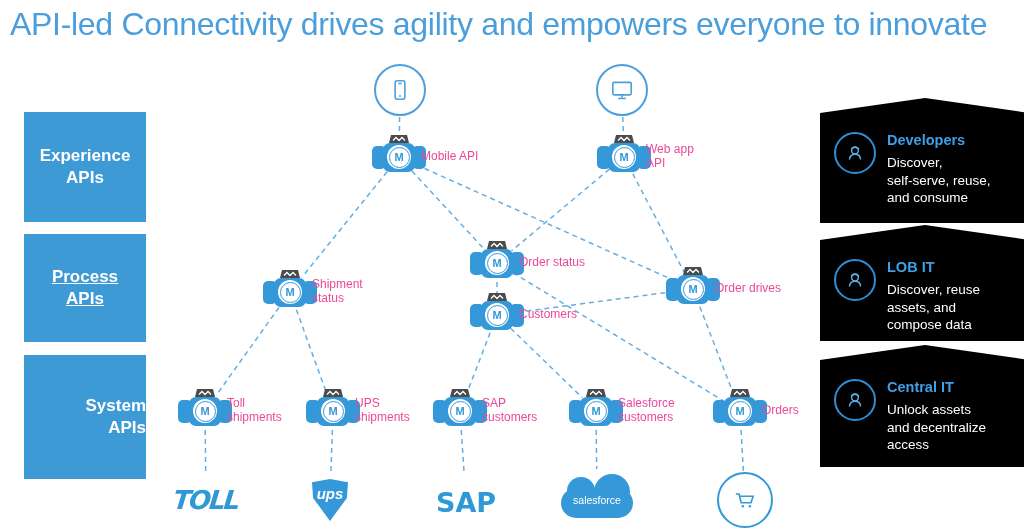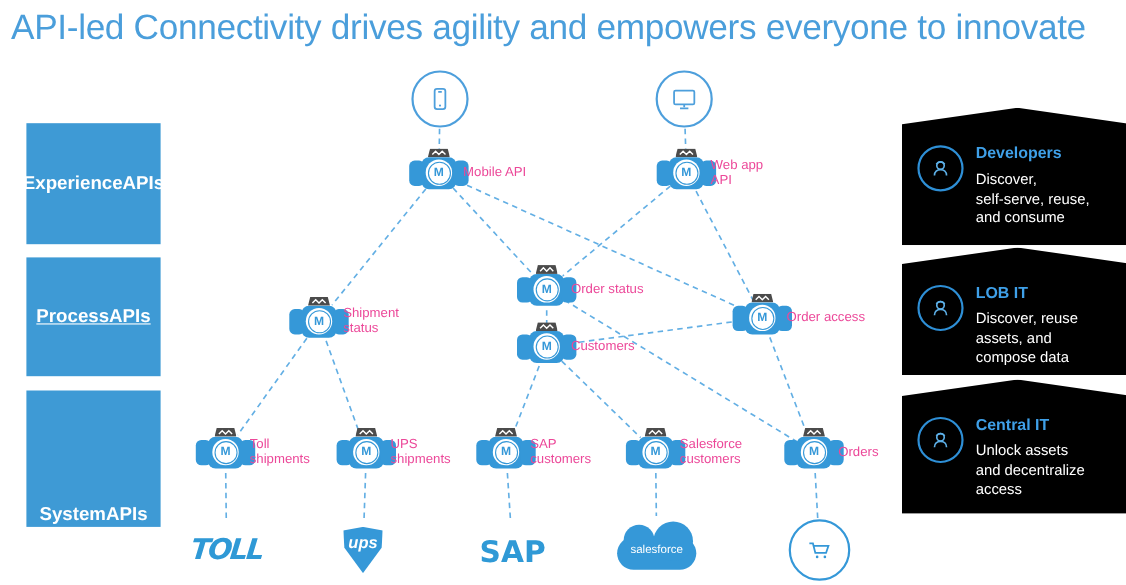--- a/index.html
+++ b/index.html
@@ -4,21 +4,21 @@
 <style>
   html,body{margin:0;padding:0;background:#fff;}
   .stage{position:relative;width:1024px;height:532px;background:#fff;overflow:hidden;
          font-family:"Liberation Sans",sans-serif;}
   .title{position:absolute;left:10px;top:6px;font-size:32px;color:#4a9edb;letter-spacing:-0.3px;white-space:nowrap;}
   #edges{position:absolute;left:0;top:0;width:1024px;height:532px;}
   #edges line{stroke:#63afe4;stroke-width:1.5;stroke-dasharray:5 4;}
 
   
   .layer-box{position:absolute;left:24px;width:122px;background:#3e9ad5;color:#fff;
-             display:flex;flex-direction:row;align-items:center;justify-content:center;
+             display:flex;flex-direction:column;align-items:center;justify-content:center;
              font-size:17px;font-weight:bold;line-height:1.3;text-align:center;}
 
   
   .device{position:absolute;width:48px;height:48px;border:2px solid #4d9fdc;border-radius:50%;
           transform:translate(-50%,-50%);display:flex;align-items:center;justify-content:center;background:#fff;}
 
   
   .mule-node{position:absolute;width:56px;height:32px;transform:translate(-50%,-50%);}
   .cap{position:absolute;left:50%;top:-6px;transform:translateX(-50%);width:20px;height:8px;
        background:#4b4b4b;clip-path:polygon(10% 0,90% 0,100% 100%,0 100%);
@@ -195,21 +195,21 @@
         <div class="nbody"></div>
         <div class="cap">
           <svg width="14" height="6" viewBox="0 0 14 6" fill="none" stroke="#fff" stroke-width="1.3">
             <path d="M1 4.5 L4 1.5 L7 4.5 L10 1.5 L13 4.5"></path>
           </svg>
         </div>
         <div class="mcircle">
           <span>M</span>
         </div>
         <div class="nlabel">
-          <span>Order access</span>
+          <span>Order drives</span>
         </div>
       </div>
       <div class="mule-node" style="left: 205px; top: 411px;">
         <div class="nbody"></div>
         <div class="cap">
           <svg width="14" height="6" viewBox="0 0 14 6" fill="none" stroke="#fff" stroke-width="1.3">
             <path d="M1 4.5 L4 1.5 L7 4.5 L10 1.5 L13 4.5"></path>
           </svg>
         </div>
         <div class="mcircle">

